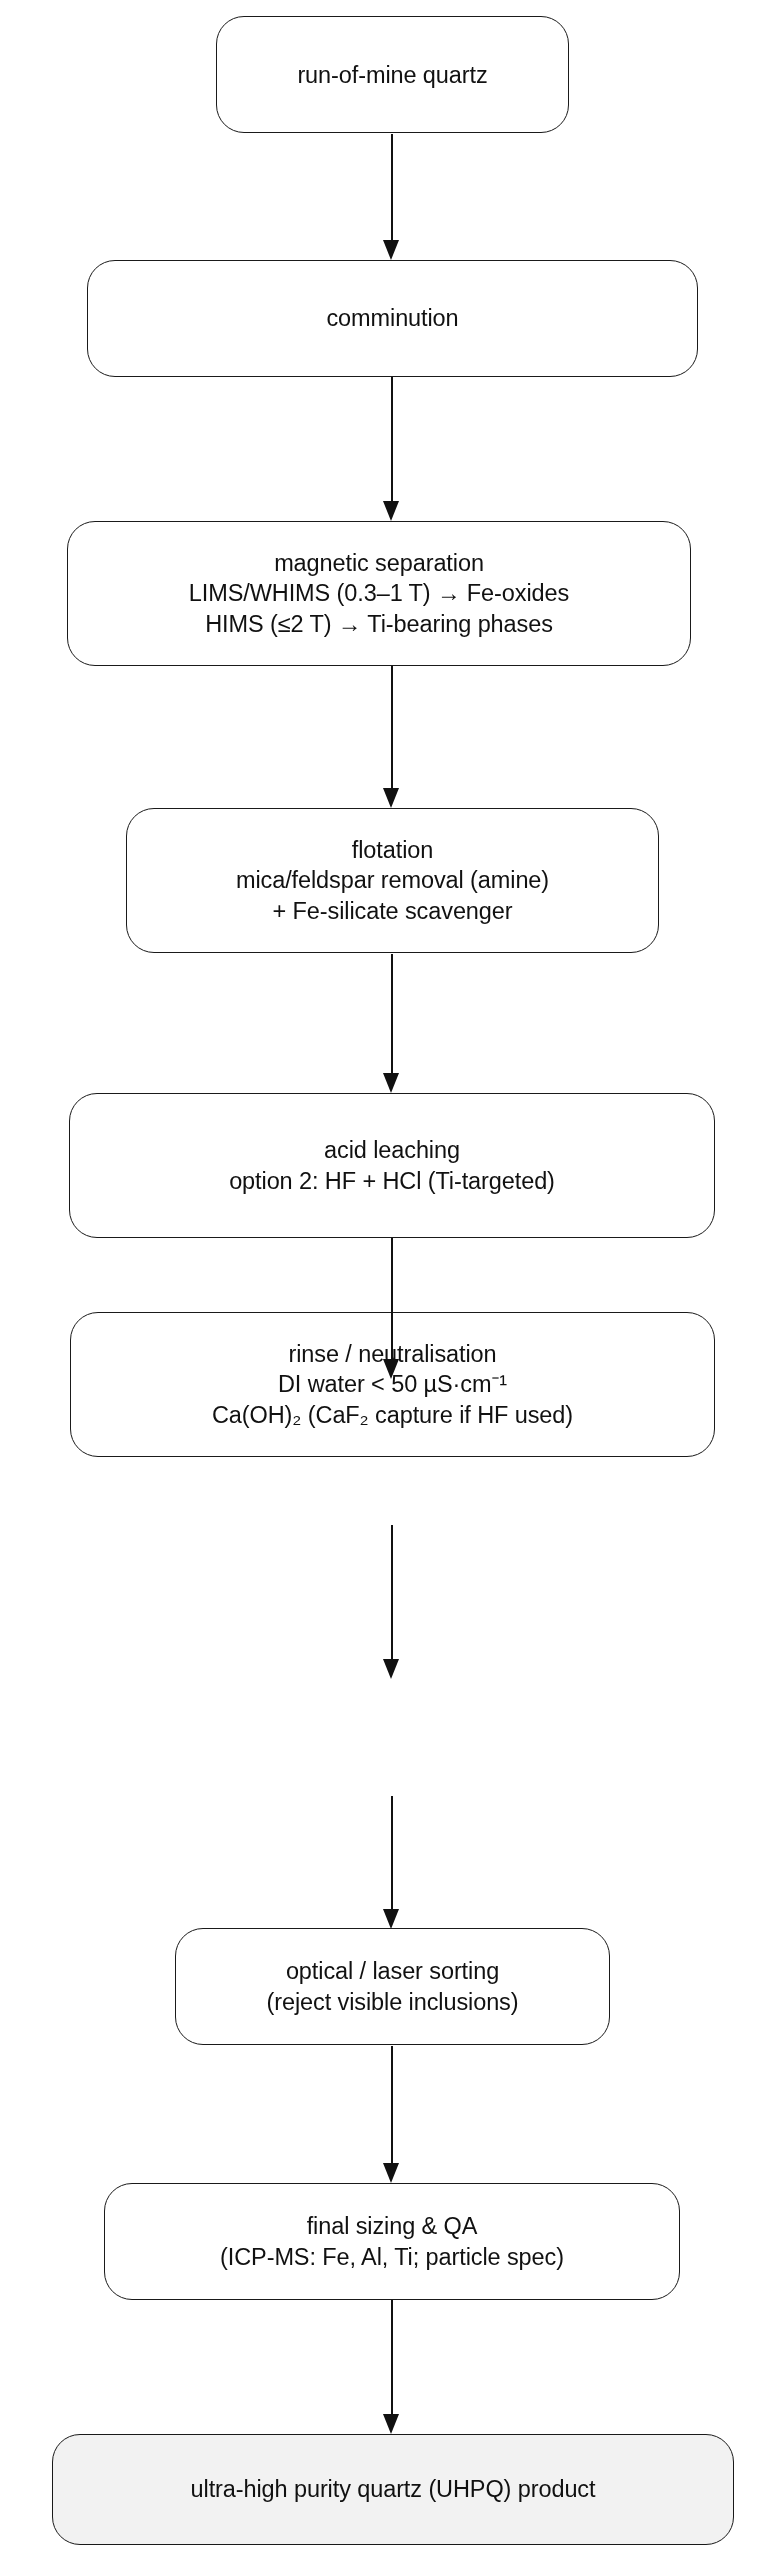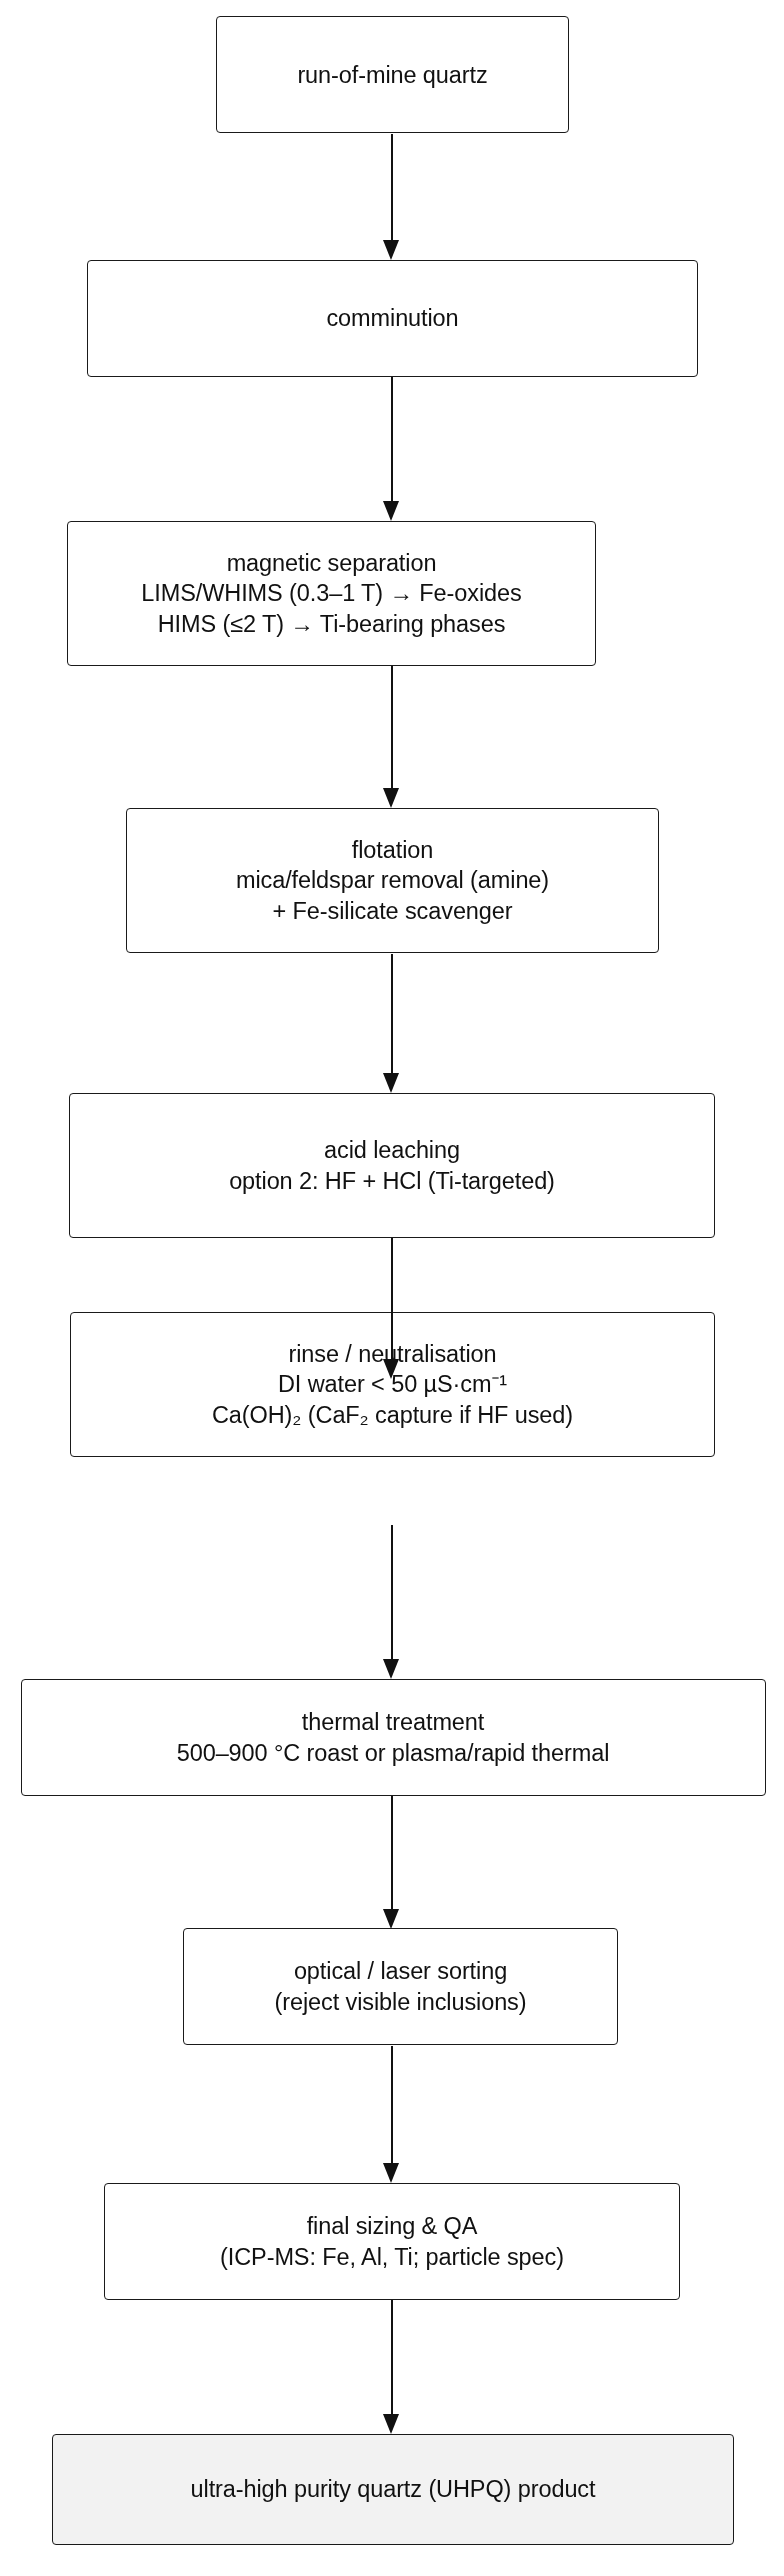--- a/index.html
+++ b/index.html
@@ -17,21 +17,21 @@
   #flow {
     position: relative;
     width: 785px;
     height: 2576px;
   }
   .node {
     position: absolute;
     box-sizing: border-box;
     background: #ffffff;
     border: 1.8px solid #1a1a1a;
-    border-radius: 4px;
+    border-radius: 28px;
     display: flex;
     flex-direction: column;
     align-items: center;
     justify-content: center;
     text-align: center;
     font-size: 23.5px;
     line-height: 1.30;
     letter-spacing: -0.1px;
     padding: 3.5px 8.2px;
   }
@@ -73,21 +73,21 @@
 <div id="flow">
 
   <div class="node" id="n-feed" style="left:216px; top:16.4px; width:353px; height:117px;">
     <span class="ln">run-of-mine quartz</span>
   </div>
 
   <div class="node" id="n-comminution" style="left:87px; top:260px; width:611px; height:117px;">
     <span class="ln">comminution</span>
   </div>
 
-  <div class="node" id="n-magsep" style="left:67px; top:521px; width:529px; height:145px;">
+  <div class="node" id="n-magsep" style="left:67px; top:521px; width:624px; height:145px;">
     <span class="ln">magnetic separation</span>
     <span class="ln">LIMS/WHIMS (0.3–1 T) → Fe-oxides</span>
     <span class="ln">HIMS (≤2 T) → Ti-bearing phases</span>
   </div>
 
   <div class="node" id="n-flotation" style="left:126px; top:808px; width:533px; height:145px;">
     <span class="ln">flotation</span>
     <span class="ln">mica/feldspar removal (amine)</span>
     <span class="ln">+ Fe-silicate scavenger</span>
   </div>
@@ -96,26 +96,22 @@
     <span class="ln">acid leaching</span>
     <span class="ln">option 2: HF + HCl (Ti-targeted)</span>
   </div>
 
   <div class="node" id="n-rinse" style="left:70px; top:1312px; width:645px; height:145px;">
     <span class="ln">rinse / neutralisation</span>
     <span class="ln">DI water &lt; 50 µS·cm⁻¹</span>
     <span class="ln">Ca(OH)₂ (CaF₂ capture if HF used)</span>
   </div>
 
-  <div class="node" id="n-thermal" style="left:20.5px; top:1679px; width:745px; height:117px;">
-    <span class="ln">thermal treatment</span>
-    <span class="ln">500–900 °C roast or plasma/rapid thermal</span>
-  </div>
 
-  <div class="node" id="n-sorting" style="left:175px; top:1928px; width:435px; height:117px;margin-left:8px;">
+  <div class="node" id="n-sorting" style="left:175px; top:1928px; width:435px; height:117px;">
     <span class="ln">optical / laser sorting</span>
     <span class="ln">(reject visible inclusions)</span>
   </div>
 
   <div class="node" id="n-qa" style="left:104px; top:2183px; width:576px; height:117px;">
     <span class="ln">final sizing &amp; QA</span>
     <span class="ln">(ICP-MS: Fe, Al, Ti; particle spec)</span>
   </div>
 
   <div class="node terminal" id="n-product" style="left:52px; top:2434px; width:682px; height:111px;">

